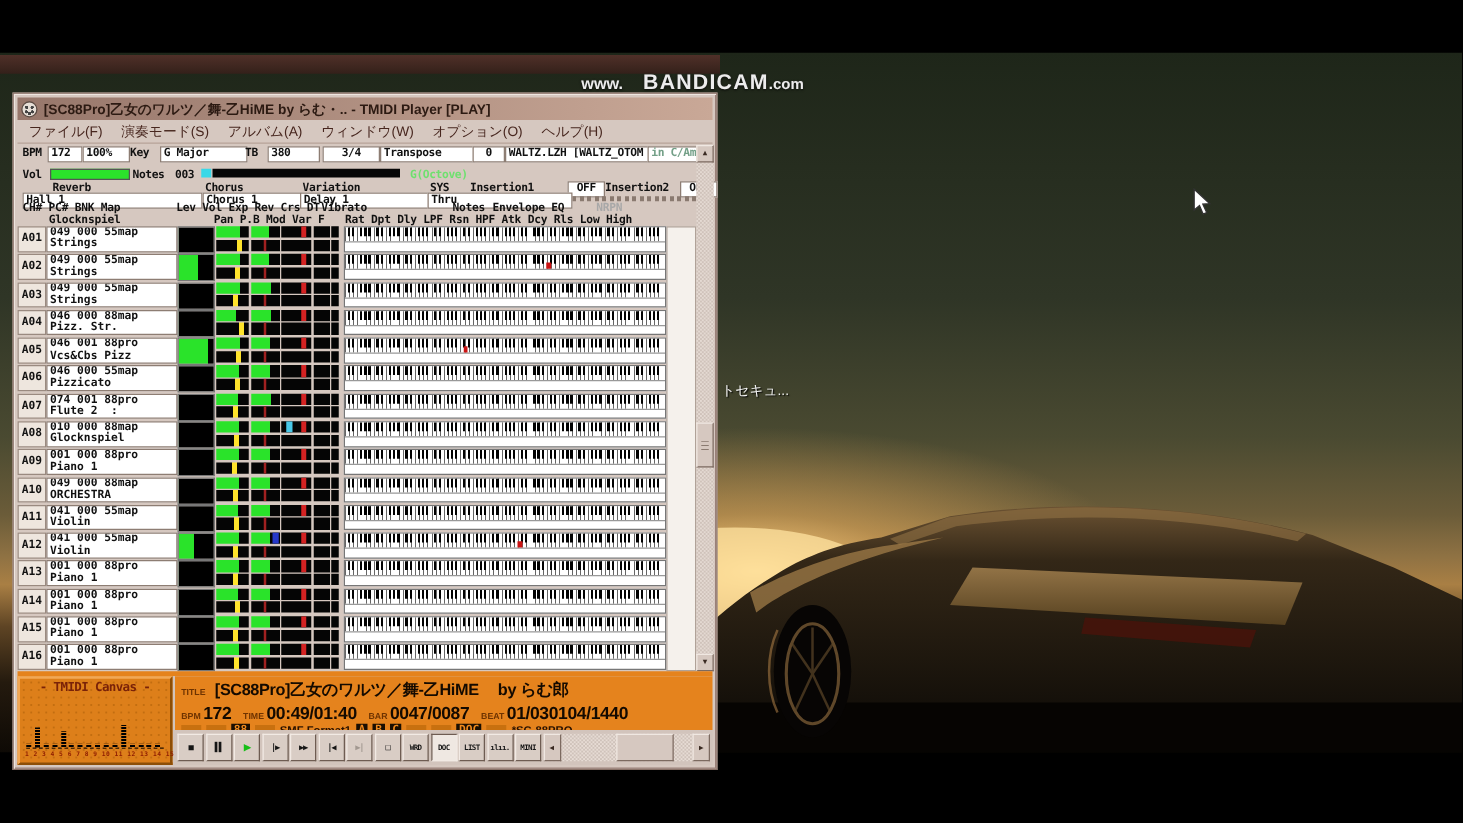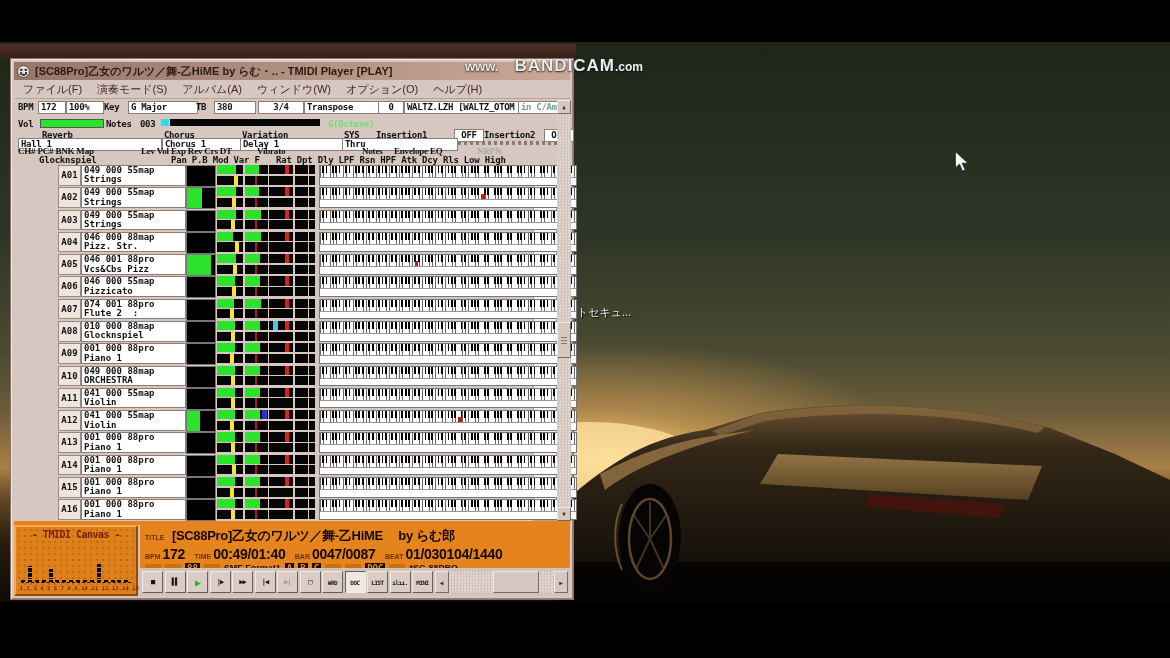--- a/index.html
+++ b/index.html
@@ -13,21 +13,21 @@
     font-family:"Liberation Sans",sans-serif;font-weight:bold;
     text-shadow:0 1px 2px rgba(0,0,0,.8),0 0 1px #444;}
   .watermark .w1{font-size:13px;}
   .watermark .w2{font-size:17px;letter-spacing:1px;margin-left:16px;}
   .watermark .w3{font-size:12px;}
   
   .desk-label{position:absolute;left:577px;top:305px;color:#f2f2f2;font:11px "Liberation Sans",sans-serif;
     text-shadow:1px 1px 1px #000;}
   .cursor{position:absolute;left:953px;top:150px;}
   
-  .window{position:absolute;left:10px;top:58px;width:562px;height:540px;background:#d6c8c0;
+  .window{position:absolute;left:10px;top:74px;width:562px;height:540px;background:#d6c8c0;
     border:1px solid #8a7268;box-shadow:inset 1px 1px 0 #efe6e0,inset -1px -1px 0 #9a8078;
     font-size:9px;color:#111;}
   .titlebar{position:absolute;left:3px;top:3px;right:3px;height:18px;
     background:linear-gradient(90deg,#97776b,#c9a897);display:flex;align-items:center;gap:5px;padding:0 3px;}
   .app-icon{width:13px;height:13px;border-radius:50%;background:
     radial-gradient(circle at 30% 35%,#444 1.2px,transparent 1.4px),
     radial-gradient(circle at 70% 35%,#444 1.2px,transparent 1.4px),
     radial-gradient(circle at 28% 68%,#444 1.2px,transparent 1.4px),
     radial-gradient(circle at 72% 68%,#444 1.2px,transparent 1.4px),
     radial-gradient(circle at 50% 80%,#444 1.2px,transparent 1.4px),#e6ded6;
@@ -59,26 +59,26 @@
   .r3 .f-i1{left:362px;} .r3 .f-o1{left:440px;width:24px;text-align:center;}
   .r3 .f-i2{left:470px;} .r3 .f-o2{left:530px;width:24px;text-align:center;}
   .r4{top:78px;width:556px;height:10px;}
   .r4 .g-rev{left:4px;width:138px;} .r4 .g-cho{left:148px;width:74px;}
   .r4 .g-var{left:226px;width:98px;} .r4 .g-sys{left:328px;width:110px;}
   .dashes{position:absolute;left:444px;top:4px;width:108px;height:4px;
     background:repeating-linear-gradient(90deg,#8a7a70 0 3px,transparent 3px 6px);}
   
   .hrow{position:absolute;left:3px;width:545px;height:9px;font-weight:bold;letter-spacing:-0.2px;}
   .hrow span{position:absolute;white-space:nowrap;}
-  .h1{top:87px;font-family:Liberation Serif, serif;} .h2{top:96px;}
+  .h1{top:87px;} .h2{top:96px;}
   .h1 .c1{left:4px;} .h1 .c2{left:127px;} .h1 .c3{left:243px;} .h1 .c4{left:348px;}
   .h1 .c5{left:380px;} .h1 .c6{left:463px;color:#a8a8a8;}
   .h2 .c1{left:25px;} .h2 .c2{left:157px;} .h2 .c3{left:262px;}
   
-  .chanwrap{position:absolute;left:3px;top:106px;width:647px;margin-left:44px;}
+  .chanwrap{position:absolute;left:3px;top:106px;width:647px;}
   .rightpanel{position:absolute;left:522px;top:106px;width:24px;height:356px;background:#f5f1ec;border:1px solid #b0a298;box-sizing:border-box;}
   .crow{position:relative;height:20.6px;margin-bottom:1.7px;}
   .chlab{position:absolute;left:0;top:0;width:21px;height:18.6px;background:#eee6de;border:1px solid #9a8a80;
     font-weight:bold;line-height:18px;text-align:center;}
   .ibox{position:absolute;left:23px;top:0;width:101px;height:18.6px;background:#fff;border:1px solid #8d7d73;
     font-weight:bold;line-height:9.4px;padding-left:2px;overflow:hidden;white-space:pre;}
   .lev{position:absolute;left:128px;top:0;width:28px;height:20px;border:1px solid #777;
     background:linear-gradient(90deg,#2ae32a 0 calc(var(--lev)*1%),#000 0);}
   .bars{position:absolute;left:159px;top:0;width:100px;height:20.6px;}
   .brow{display:flex;gap:1.5px;height:9.2px;margin-bottom:1.4px;}

